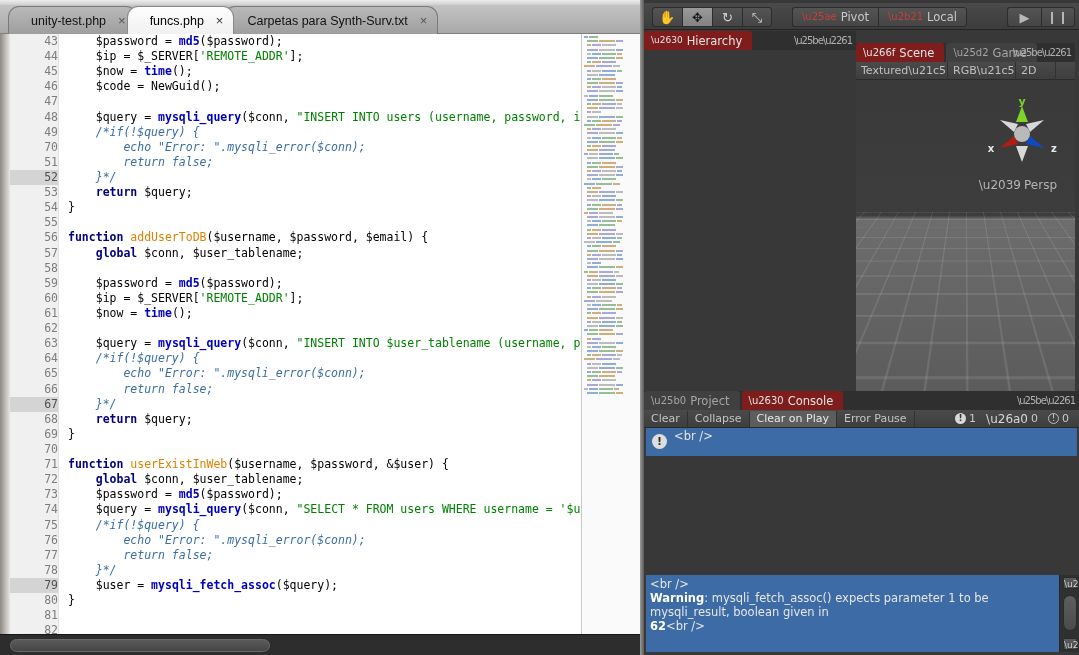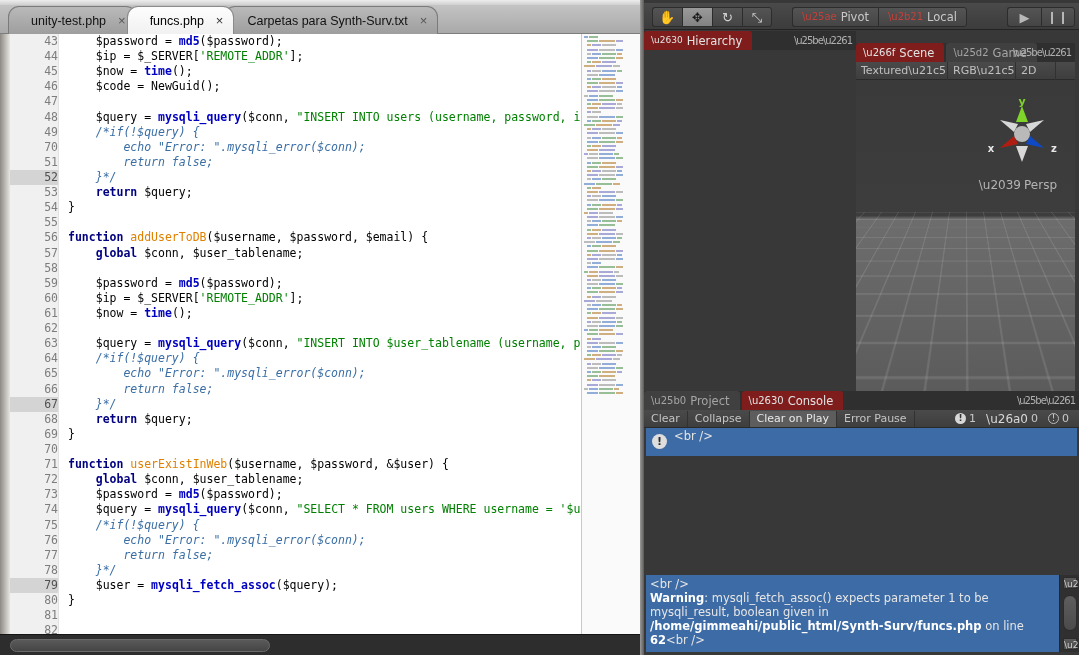--- a/index.html
+++ b/index.html
@@ -862,21 +862,20 @@
           <span style="flex:1;">
             <span class="logtxt" style="display:block;">&lt;br /&gt;</span>
           </span>
         </div>
       </div>
 
       <div id="condetail">
         <div>&lt;br /&gt;</div>
         <div><b>Warning</b><span>: mysqli_fetch_assoc() expects parameter 1 to be</span></div>
         <div>mysqli_result, boolean given in</div>
-        <div><b>/home/gimmeahi/public_html/Synth-Surv/funcs.php</b><span> on line</span></div>
         <div><b>62</b><span>&lt;br /&gt;</span></div>
       </div>
 
       <div id="detscroll">
         <div class="arrw" style="top:2px;">\u25b2</div>
         <div id="dthumb"></div>
         <div class="arrw" style="bottom:2px;">\u25bc</div>
       </div>
     </div>
 

